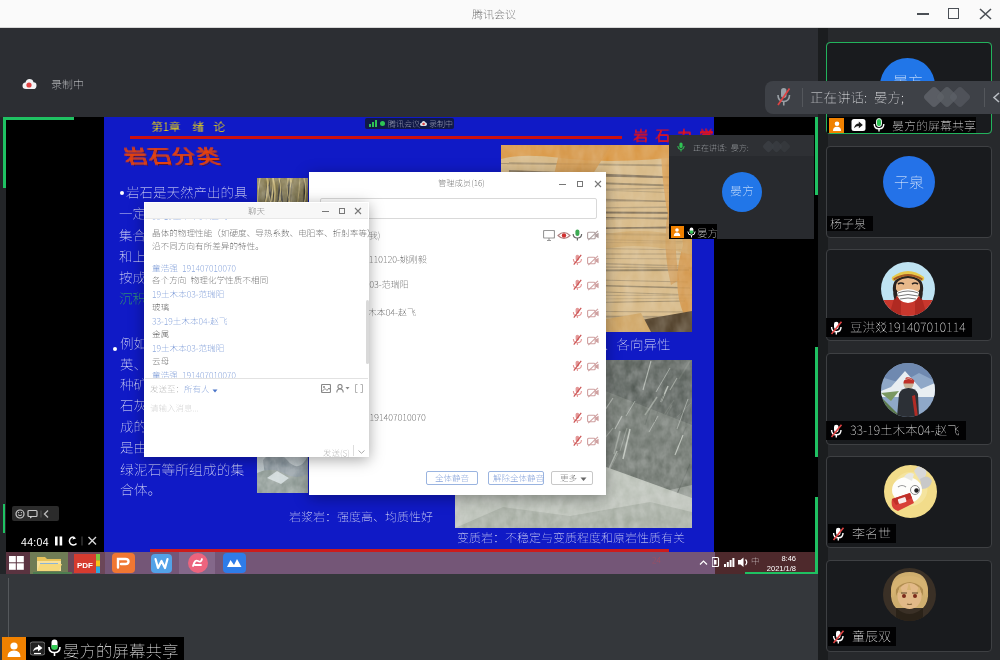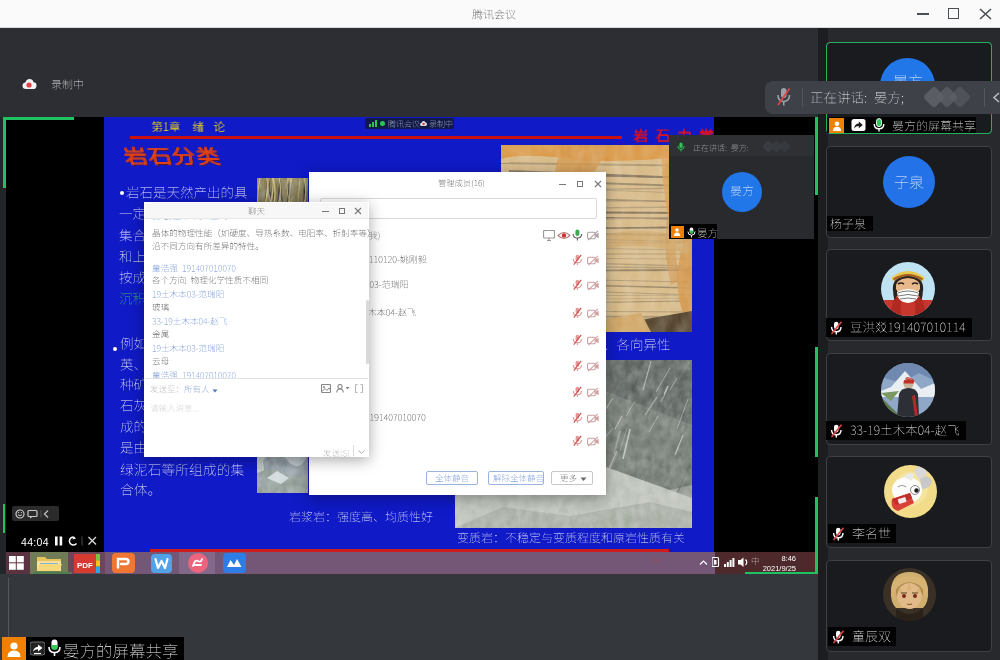--- a/index.html
+++ b/index.html
@@ -647,21 +647,21 @@
     </g>
 <path d="M26 4 L28.5 4 L31.5 1.5 L31.5 11 L28.5 8.5 L26 8.5 Z"></path>
     <path d="M33.5 3.5 Q36 6.2 33.5 9" stroke="#fff" stroke-width="1.2" fill="none"></path>
 </svg>
 <svg style="position:absolute;left:750.5px;top:557.0px;overflow:visible" width="8" height="8.5">
     <g fill="#fff" transform="translate(0,7.3) scale(0.0340,-0.0340)">
       <use href="#g99" x="0"></use>
     </g>
   </svg>
 <div class="abs" style="left:762px;top:554px;width:34px;height:8px;color:#fff;font-size:7.5px;text-align:right">8:46</div>
-<div class="abs" style="left:758px;top:564px;width:38px;height:8px;color:#fff;font-size:7.5px;text-align:right">2021/9/25</div>
+<div class="abs" style="left:758px;top:564px;width:38px;height:8px;color:#fff;font-size:7.5px;text-align:right">2021/1/8</div>
 <svg style="position:absolute;left:652px;top:556.0px;overflow:visible" width="9" height="8.5">
     <g fill="#c04a52" transform="translate(0,7.3) scale(0.0340,-0.0340)">
       <use href="#g100" x="0"></use>
       <use href="#g101" x="130"></use>
     </g>
   </svg>
 <div class="abs" style="left:4px;top:117px;width:70px;height:2.6px;background:#1fc162;z-index:26"></div>
 <div class="abs" style="left:3px;top:117px;width:2.6px;height:71px;background:#1fc162;z-index:26"></div>
 <div class="abs" style="left:2.5px;top:504px;width:2.6px;height:29px;background:#1fc162;z-index:26"></div>
 <div class="abs" style="left:815px;top:117px;width:2.8px;height:78px;background:#1fc162;z-index:26"></div>

